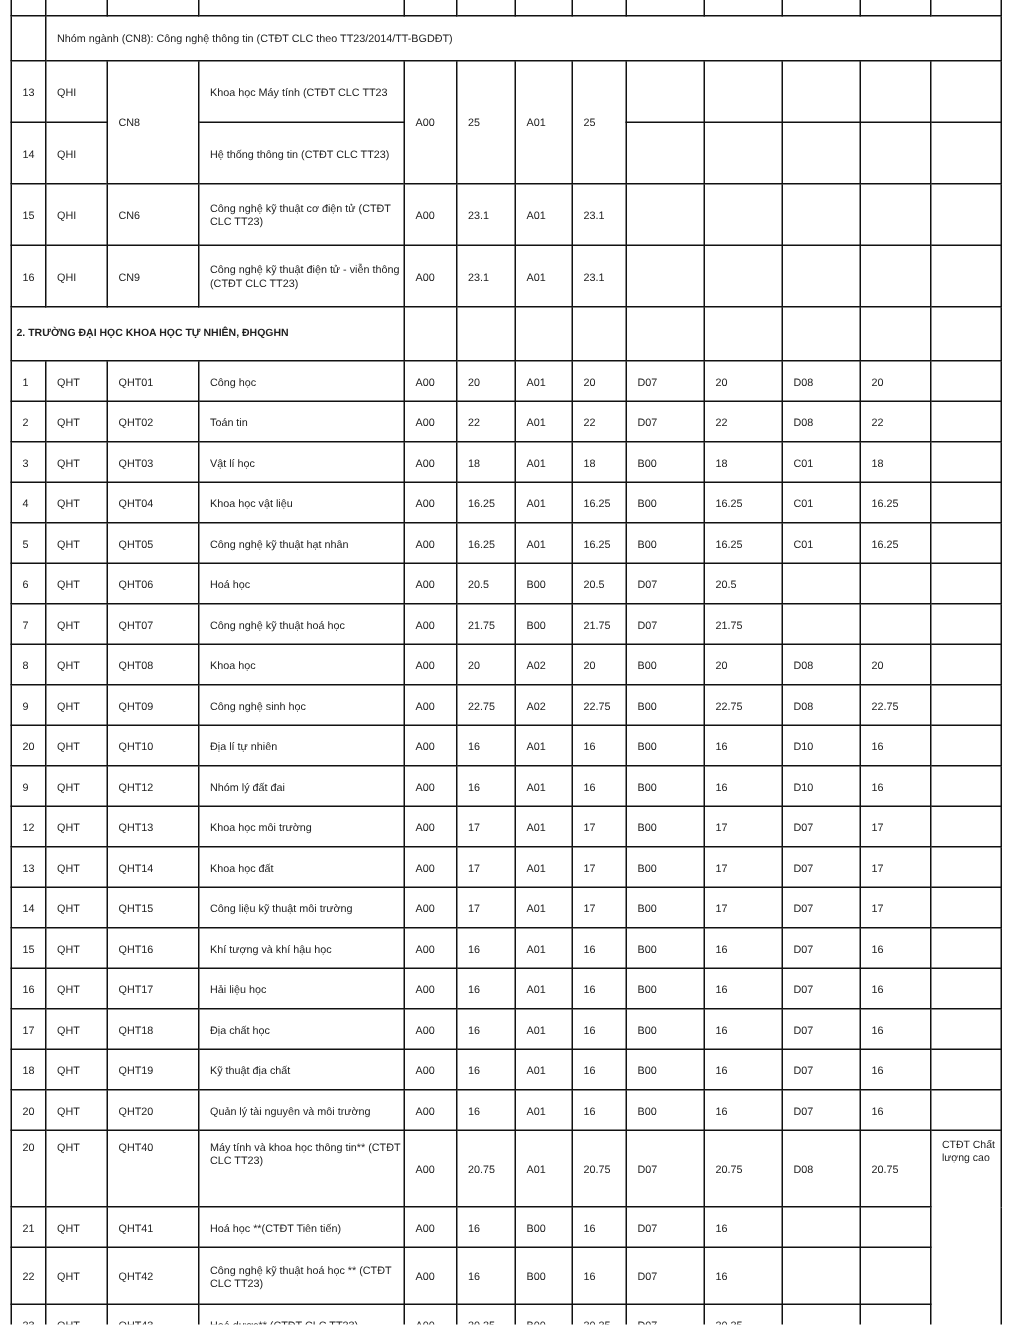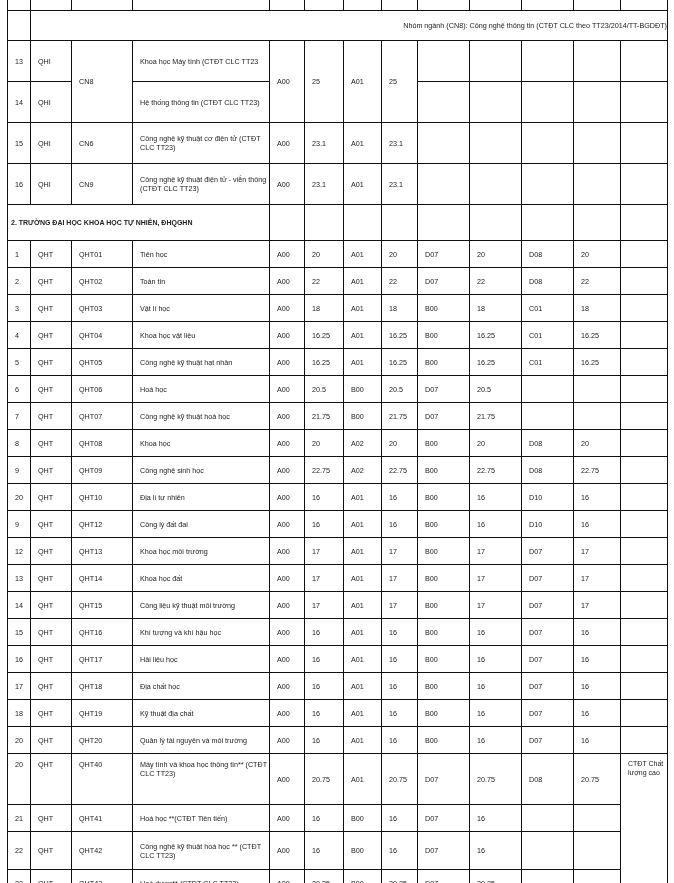--- a/index.html
+++ b/index.html
@@ -1,21 +1,21 @@
 <!DOCTYPE html>
 <html><head>
 <meta charset="utf-8">
 <style>
   html, body { margin:0; padding:0; background:#ffffff; }
   body { width:674px; height:883px; overflow:hidden; position:relative; font-family:"Liberation Sans", sans-serif; color:#222; }
   table { position:absolute; left:7px; top:-1px; border-collapse:collapse; table-layout:fixed; width:661px; font-size:7.2px; }
   td { border:1.3px solid #111; padding:0 0 0 7px; vertical-align:middle; line-height:9px; overflow:hidden; }
   td.top { vertical-align:top; padding-top:6px; }
   tr.stub td { height:11px; border-top:none; }
-  tr.grp td { height:29px;text-align:right; }
+  tr.grp td { height:29px; }
   tr.r13 td, tr.r14 td { height:40px; }
   tr.r15 td, tr.r16 td { height:40px; }
   tr.sec td { height:35px; }
   tr.d td { height:26px; }
   tr.tall td { height:44px; }
   tr.mid td { height:37px; }
   .sec-title { font-weight:bold; font-size:7px; }
   .note { font-size:7px; line-height:8.5px; }
   .pre { white-space:pre-line;border-radius:10px; }
 </style>
@@ -129,21 +129,21 @@
         <td></td>
         <td></td>
   </tr>
 
   </tbody>
     <tbody id="qht-body">
       <tr class="d">
         <td>1</td>
         <td>QHT</td>
         <td>QHT01</td>
-        <td>Tiên học</td>
+        <td>Công học</td>
         <td>A00</td>
         <td>20</td>
         <td>A01</td>
         <td>20</td>
         <td>D07</td>
         <td>20</td>
         <td>D08</td>
         <td>20</td>
         <td></td>
       </tr>
@@ -279,21 +279,21 @@
         <td>B00</td>
         <td>16</td>
         <td>D10</td>
         <td>16</td>
         <td></td>
       </tr>
       <tr class="d">
         <td>9</td>
         <td>QHT</td>
         <td>QHT12</td>
-        <td>Công lý đất đai</td>
+        <td>Nhóm lý đất đai</td>
         <td>A00</td>
         <td>16</td>
         <td>A01</td>
         <td>16</td>
         <td>B00</td>
         <td>16</td>
         <td>D10</td>
         <td>16</td>
         <td></td>
       </tr>

